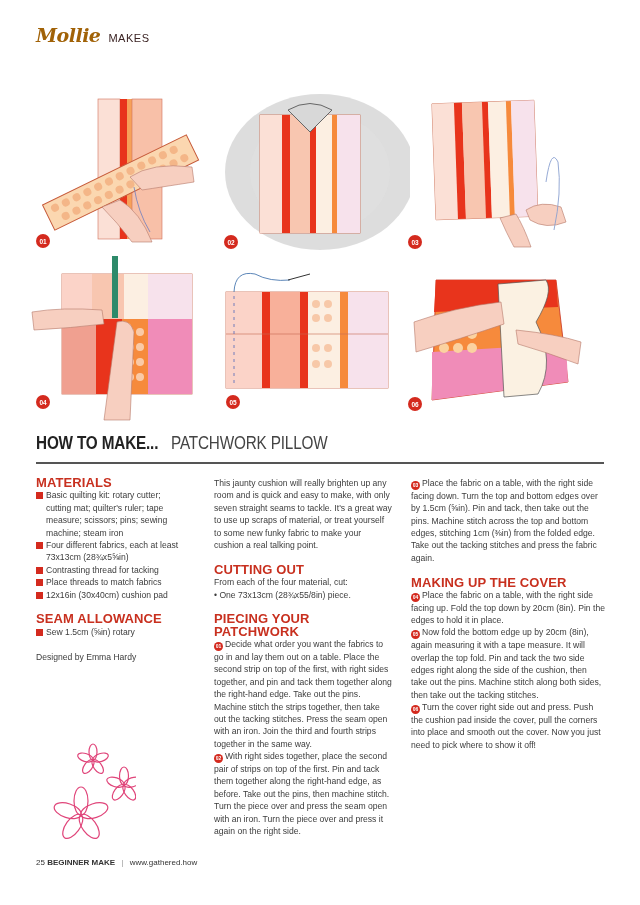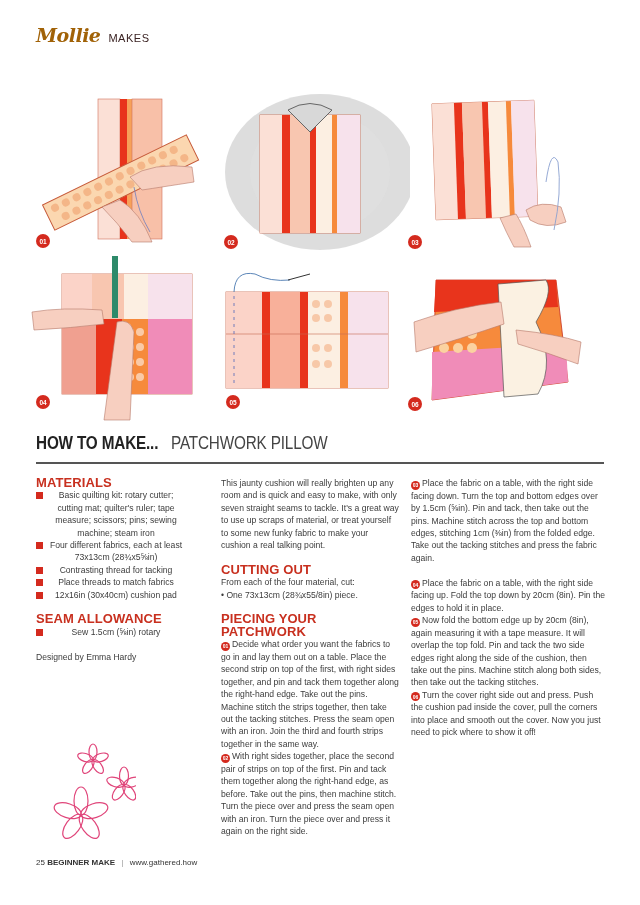--- a/index.html
+++ b/index.html
@@ -18,24 +18,24 @@
 
   
   .how-heading { position: absolute; left: 36px; top: 433px; font-family: "Liberation Sans", sans-serif; font-size: 18px; letter-spacing: -0.2px; color: #222; }
   .how-heading .bold { font-weight: bold; transform: scaleX(0.85); display: inline-block; transform-origin: left; }
   .how-heading .light { font-weight: normal; color: #444; display: inline-block; transform: scaleX(0.85); transform-origin: left; margin-left: -14px; }
   .heading-rule { position: absolute; left: 36px; top: 462px; width: 568px; height: 1.5px; background: #555; }
 
   
   .col { position: absolute; top: 477px; font-size: 8.6px; line-height: 12.4px; color: #3c3c3c; }
   .col-1 { left: 36px; width: 150px; }
-  .col-2 { left: 221px; width: 178px; }
+  .col-2 { left: 214px; width: 178px; }
   .col-3 { left: 411px; width: 194px; }
   .sec-title { color: #c8301f; font-weight: bold; font-size: 13px; letter-spacing: 0.1px; text-transform: uppercase; }
-  .mat-item { position: relative; padding-left: 10px; text-align: center; }
+  .mat-item { position: relative; padding-left: 10px; }
   .mat-item::before { content: ""; position: absolute; left: 0; top: 3px; width: 7px; height: 7px; background: #d42a1e; }
   .gap { height: 12.4px; }
   .num { display: inline-flex; width: 9px; height: 9px; border-radius: 50%; background: #d42a1e; color: #fff; font-size: 5px; font-weight: bold; align-items: center; justify-content: center; vertical-align: -1px; margin-right: 2px; }
 
   .flowers { position: absolute; left: 36px; top: 735px; }
 
   .footer { position: absolute; left: 36px; top: 858px; font-size: 8px; color: #333; }
   .footer .bm { font-weight: bold; }
   .footer .sep { color: #999; margin: 0 4px; }
 </style>
@@ -235,20 +235,21 @@
   <div>
     <span class="num">02</span><span>With right sides together, place the second pair of strips on top of the first. Pin and tack them together along the right-hand edge, as before. Take out the pins, then machine stitch. Turn the piece over and press the seam open with an iron. Turn the piece over and press it again on the right side.</span>
   </div>
 </div>
 
 <div class="col col-3">
   <div>
     <span class="num">03</span><span>Place the fabric on a table, with the right side facing down. Turn the top and bottom edges over by 1.5cm (⅝in). Pin and tack, then take out the pins. Machine stitch across the top and bottom edges, stitching 1cm (⅜in) from the folded edge. Take out the tacking stitches and press the fabric again.</span>
   </div>
   <div class="gap"></div>
+  <div class="sec-title">MAKING UP THE COVER</div>
   <div>
     <span class="num">04</span><span>Place the fabric on a table, with the right side facing up. Fold the top down by 20cm (8in). Pin the edges to hold it in place.</span>
   </div>
   <div>
     <span class="num">05</span><span>Now fold the bottom edge up by 20cm (8in), again measuring it with a tape measure. It will overlap the top fold. Pin and tack the two side edges right along the side of the cushion, then take out the pins. Machine stitch along both sides, then take out the tacking stitches.</span>
   </div>
   <div>
     <span class="num">06</span><span>Turn the cover right side out and press. Push the cushion pad inside the cover, pull the corners into place and smooth out the cover. Now you just need to pick where to show it off!</span>
   </div>
 </div>

